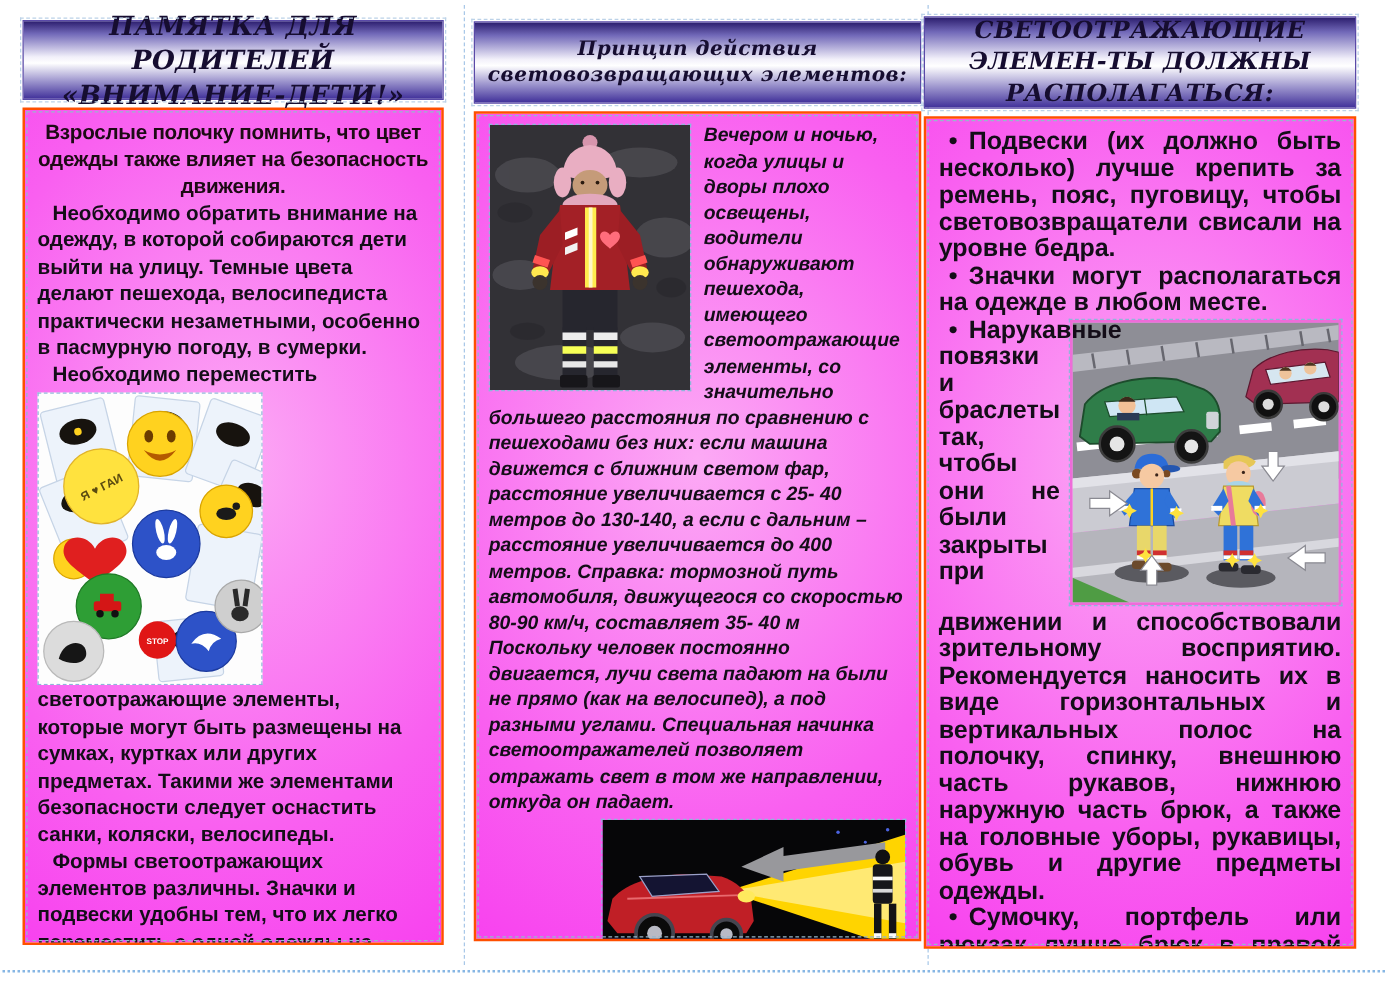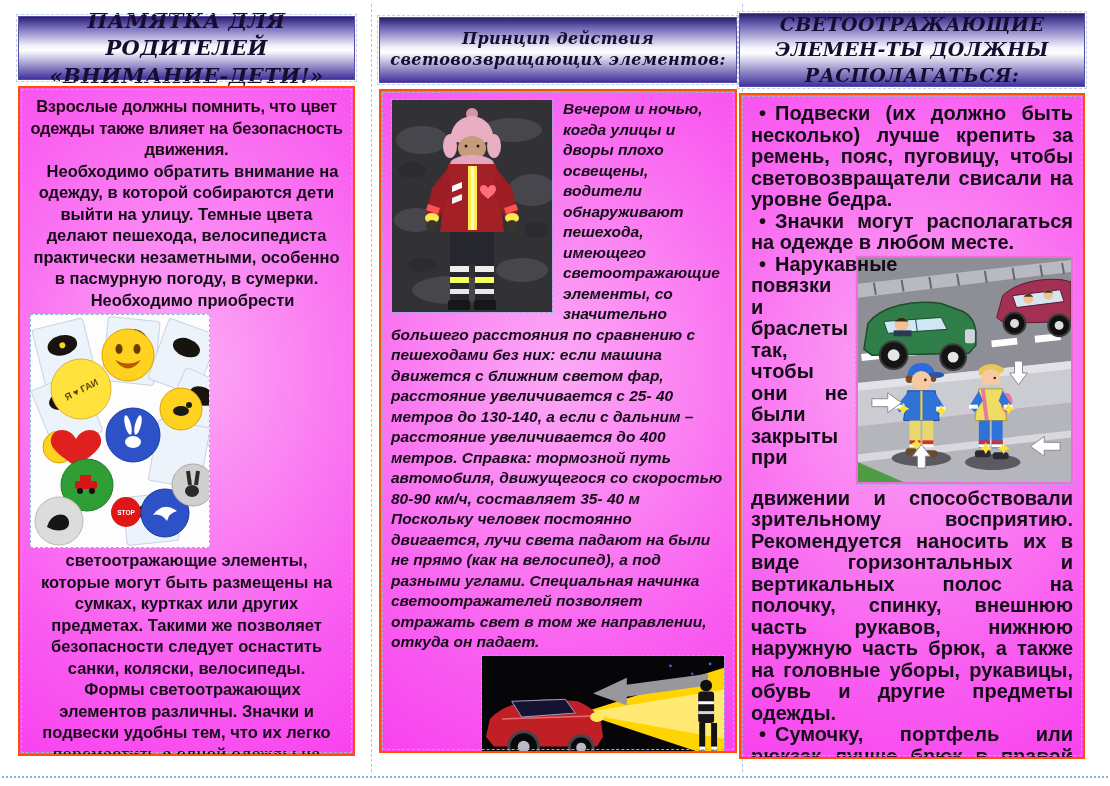--- a/index.html
+++ b/index.html
@@ -21,43 +21,43 @@
   #panel2 .phead{font-size:16px;line-height:1.3;height:54px;}
   #panel3 .phead{font-size:19px;line-height:1.35;height:62px;}
   .pbody{margin-top:6px;border:2px solid #ff4f00;outline:1px dashed #97b7ca;outline-offset:-4px;
     background:radial-gradient(ellipse 130% 85% at 50% 42%,#fcaaf5 0%,#f960f0 52%,#f72eee 96%);
     padding:8px 10px;color:#140d18;font-weight:bold;overflow:hidden;}
   #panel1 .pbody{height:650px;font-size:16.5px;line-height:21.5px;}
   #panel2 .pbody{height:644px;font-size:15.5px;line-height:20.5px;font-style:italic;}
   #panel3 .pbody{height:646px;font-size:20px;line-height:21.5px;text-align:justify;}
   .pbody p{margin:0;}
   .center{text-align:center;color:#1d0a14;letter-spacing:-0.2px;}
-  .ind{text-indent:12px;text-align:center;}
+  .ind{text-indent:12px;}
   .bullet{text-indent:8px;}
   .dot{padding-right:9px;}
   .img-badges{float:left;width:178px;height:232px;margin:3px 10px 2px 0;border:1px dashed #8fb6da;background:#fff;}
   .img-child{float:left;width:160px;height:212px;margin:0 10px 2px 0;border:1px dashed #8fb6da;}
   .img-car{float:right;width:242px;height:126px;margin:2px 0 2px 8px;border:1px dashed #8fb6da;}
   .img-street{float:right;width:213px;height:224px;margin:2px 0 4px 8px;border:2px solid #ef6cd9;outline:1px dashed #8fb6da;}
 </style>
 </head>
 <body>
 
 <div class="sheet">
   <div class="sep" id="sep1"></div>
   <div class="sep" id="sep2"></div>
   <div class="page-bottom-line"></div>
 
   <div class="panel" id="panel1">
     <div class="phead">ПАМЯТКА ДЛЯ РОДИТЕЛЕЙ «ВНИМАНИЕ-ДЕТИ!»</div>
     <div class="pbody">
-      <p class="center">Взрослые должны помнить, что цвет одежды также влияет на безопасность движения.</p>
+      <p class="center">Взрослые полочку помнить, что цвет одежды также влияет на безопасность движения.</p>
       <p class="ind">Необходимо обратить внимание на одежду, в которой собираются дети выйти на улицу. Темные цвета делают пешехода, велосипедиста практически незаметными, особенно в пасмурную погоду, в сумерки.</p>
       <p class="ind">
-        <span>Необходимо приобрести</span>
+        <span>Необходимо переместить</span>
         <svg class="img-badges" viewBox="0 0 178 232" preserveAspectRatio="none">
           <rect width="178" height="232" fill="#fdfdfd"></rect>
           <g fill="#edf3fb" stroke="#c6d4e6">
             <g transform="rotate(-14 34 41)">
                 <rect x="8" y="8" width="52" height="66" rx="3"></rect>
                 <ellipse cx="34" cy="30" rx="15" ry="10" fill="#17130e" stroke="none"></ellipse>
                 <circle cx="34" cy="30" r="3" fill="#ffd21f" stroke="none"></circle>
               </g>
             <g transform="rotate(6 100 36)">
                 <rect x="74" y="4" width="52" height="64" rx="3"></rect>
@@ -108,21 +108,21 @@
           <path d="M16,212 C20,196 38,196 38,208 C38,216 26,218 16,212 Z" fill="#161616"></path>
           <circle cx="95" cy="197" r="15" fill="#e01616"></circle>
           <text x="95" y="200" text-anchor="middle" font-size="6.5" font-weight="bold" fill="#fff">STOP</text>
           <circle cx="134" cy="198" r="24" fill="#2d52c8" stroke="#1c3a9e"></circle>
           <path d="M122,200 Q132,186 146,196 Q138,198 136,206 Q130,198 122,200 Z" fill="#fff"></path>
           <circle cx="162" cy="170" r="21" fill="#cfcfcf" stroke="#aaa"></circle>
           <rect x="156" y="156" width="4" height="14" fill="#2a2a2a" transform="rotate(-8 158 163)"></rect>
           <rect x="164" y="156" width="4" height="14" fill="#2a2a2a" transform="rotate(8 166 163)"></rect>
           <ellipse cx="161" cy="176" rx="7" ry="6" fill="#2a2a2a"></ellipse>
         </svg>
-        <span>светоотражающие элементы, которые могут быть размещены на сумках, куртках или других предметах. Такими же позволяет безопасности следует оснастить санки, коляски, велосипеды.</span>
+        <span>светоотражающие элементы, которые могут быть размещены на сумках, куртках или других предметах. Такими же элементами безопасности следует оснастить санки, коляски, велосипеды.</span>
       </p>
       <p class="ind">Формы светоотражающих элементов различны. Значки и подвески удобны тем, что их легко переместить с одной одежды на другую. Самоклеющиеся наклейки могут быть использованы на различных поверхностях (искусственная кожа, металлические поверхности и т.д.), термоактивируемые наносятся на ткань с помощью утюга. Есть и специальные светоотражающие браслеты.</p>
     </div>
   </div>
 
   <div class="panel" id="panel2">
     <div class="phead">Принцип действия световозвращающих элементов:</div>
     <div class="pbody">
       <svg class="img-child" viewBox="0 0 160 212" preserveAspectRatio="none">
         <rect width="160" height="212" fill="#323136"></rect>

